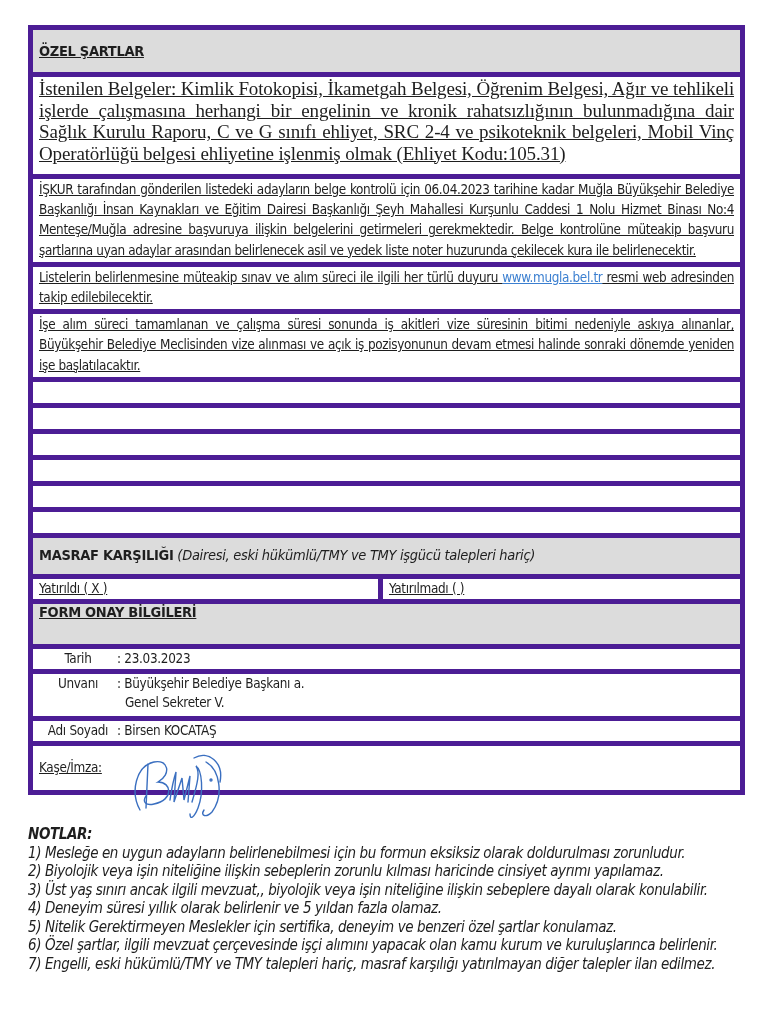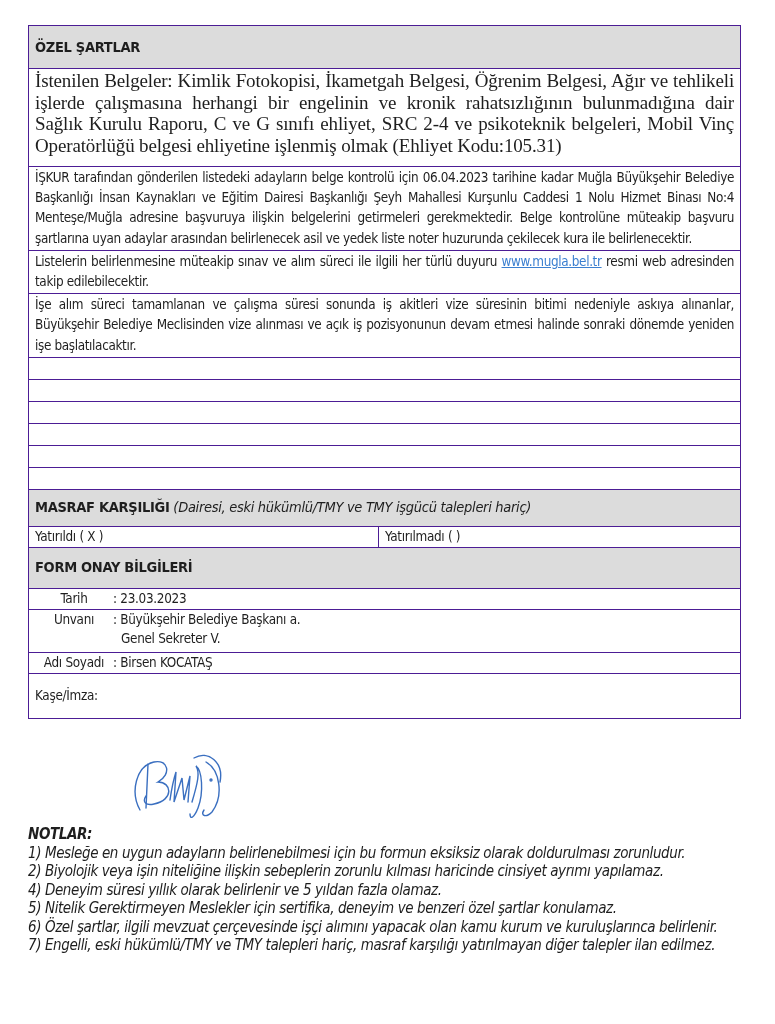--- a/index.html
+++ b/index.html
@@ -1,32 +1,32 @@
 <!DOCTYPE html>
 <html><head>
 <meta charset="utf-8">
 <style>
   html, body { margin: 0; padding: 0; background: #ffffff; }
   body { width: 775px; height: 1024px; position: relative; overflow: hidden; color: #1e1e1e; }
   .page { position: absolute; left: 0; top: 0; width: 775px; height: 1024px; }
   .form-table { position: absolute; left: 28px; top: 25px; width: 712px; border-collapse: collapse; table-layout: fixed; }
-  .form-table td { border: 1px solid #4c1d95; padding: 0 6px; vertical-align: top; }
+  .form-table td { border: 5px solid #4c1d95; padding: 0 6px; vertical-align: top; text-decoration: underline; }
   .hdr { background: #dcdcdc; font-family: "DejaVu Sans Condensed", "DejaVu Sans", sans-serif; font-weight: bold; font-size: 14.5px; letter-spacing: -0.3px; }
   .hdr-ozel { height: 42px; }
   .hdr-ozel span { display: block; padding-top: 13px; }
   .serif-cell { font-family: "Liberation Serif", serif; font-size: 19px; line-height: 21.5px; text-align: justify; letter-spacing: -0.15px; padding: 1px 6px 10px 6px !important; }
   .sans-cell { font-family: "DejaVu Sans Condensed", "DejaVu Sans", sans-serif; font-size: 13.4px; line-height: 20.2px; text-align: justify; letter-spacing: -0.35px; padding: 1px 6px 1px 6px !important; }
   .justify-last { text-align-last: left; }
   .empty-row td { height: 21px; }
   .hdr-masraf { height: 36px; }
   .hdr-masraf span.b { display: inline-block; padding-top: 9px; }
   .hdr-masraf span.i { font-style: italic; font-weight: normal; }
   .payrow td { font-family: "DejaVu Sans Condensed", "DejaVu Sans", sans-serif; font-size: 13.4px; height: 20px; line-height: 20px; letter-spacing: -0.3px; }
   .hdr-onay { height: 40px; }
-  .hdr-onay span { display: block; padding-top: 11px; }
+  .hdr-onay span { display: block; }
   .info td { font-family: "DejaVu Sans Condensed", "DejaVu Sans", sans-serif; font-size: 13.4px; letter-spacing: -0.3px; line-height: 19px; }
   .lbl { display: inline-block; width: 78px; text-align: center; }
   .val { display: inline-block; vertical-align: top; }
   .link { color: #3b7fd0; text-decoration: underline; margin-top: 8px; }
   .notes { position: absolute; left: 28px; top: 804px; width: 740px; font-family: "DejaVu Sans Condensed", "DejaVu Sans", sans-serif; font-style: italic; font-size: 15px; line-height: 18.5px; letter-spacing: -0.4px; color: #1e1e1e; margin-top: 21px; }
   .notes-title { font-weight: bold; }
   .sig { position: absolute; left: 128px; top: 752px; width: 110px; height: 70px; }
 </style>
 </head>
 <body>
@@ -109,18 +109,19 @@
       <path d="M78 10 C 92 18, 96 44, 84 60 C 78 66, 72 64, 76 58"></path>
       <path d="M66 6 C 80 -2, 96 10, 92 30"></path>
       <circle cx="83" cy="28" r="1"></circle>
     </g>
   </svg>
 
   <div class="notes">
     <div class="notes-title">NOTLAR:</div>
     <div>1) Mesleğe en uygun adayların belirlenebilmesi için bu formun eksiksiz olarak doldurulması zorunludur.</div>
     <div>2) Biyolojik veya işin niteliğine ilişkin sebeplerin zorunlu kılması haricinde cinsiyet ayrımı yapılamaz.</div>
+    <div>3) Üst yaş sınırı ancak ilgili mevzuat,, biyolojik veya işin niteliğine ilişkin sebeplere dayalı olarak konulabilir.</div>
     <div>4) Deneyim süresi yıllık olarak belirlenir ve 5 yıldan fazla olamaz.</div>
     <div>5) Nitelik Gerektirmeyen Meslekler için sertifika, deneyim ve benzeri özel şartlar konulamaz.</div>
     <div>6) Özel şartlar, ilgili mevzuat çerçevesinde işçi alımını yapacak olan kamu kurum ve kuruluşlarınca belirlenir.</div>
     <div>7) Engelli, eski hükümlü/TMY ve TMY talepleri hariç, masraf karşılığı yatırılmayan diğer talepler ilan edilmez.</div>
   </div>
 </div>
 
 </body></html>

